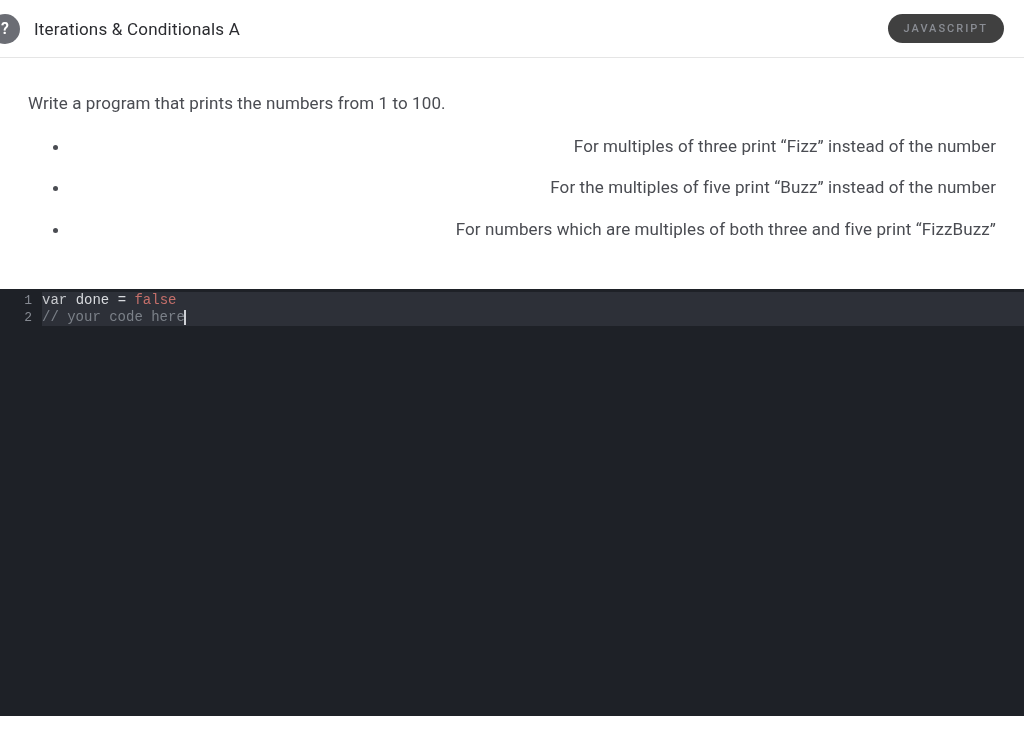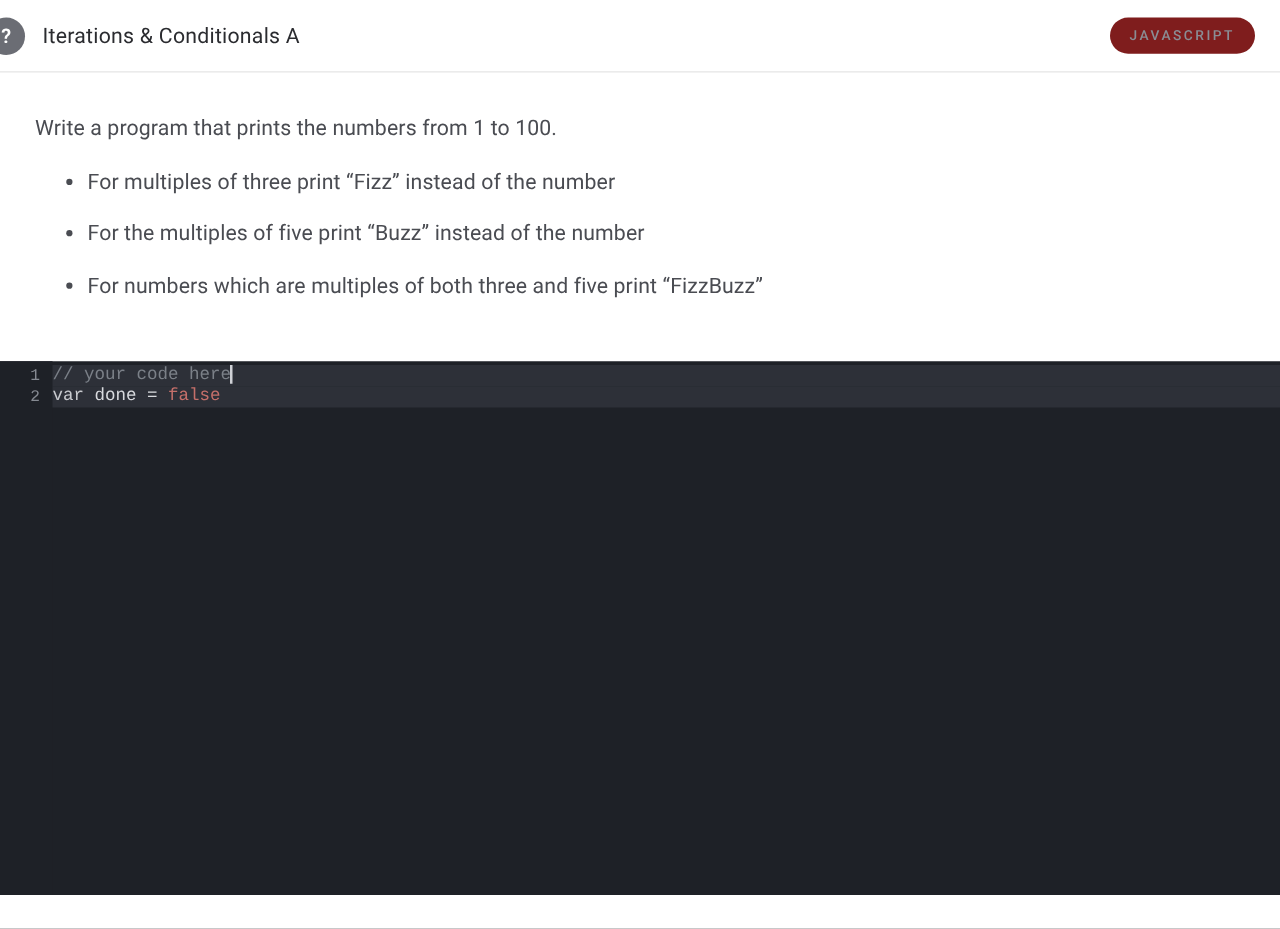--- a/index.html
+++ b/index.html
@@ -34,39 +34,40 @@
       flex-shrink: 0;
     }
     .page-title {
       font-size: 17px;
       font-weight: 400;
       color: #2b2c30;
       letter-spacing: 0.2px;
     }
     .lang-pill {
       margin-left: auto;
-      background: #7f1d1d;
+      background: #404040;
       color: #8a8d94;
       font-size: 11px;
       letter-spacing: 2px;
       padding: 8px 16px;
       border-radius: 16px;
       font-weight: 500;
     }
     .instructions {
       padding: 32px 28px 28px 28px;
       color: #4a4c52;
       font-size: 17px;
       line-height: 1.6;
       letter-spacing: 0.1px;
     }
     .instructions p { margin-bottom: 16px; }
     .instructions ul {
       margin: 0 0 18px 0;
       padding-left: 42px;
+      text-align: right;
     }
     .instructions li {
       margin-bottom: 14px;
       font-size: 17px;
     }
     .editor {
       background: #1e2127;
       color: #cfd1d6;
       font-family: "Menlo", "Consolas", "Courier New", monospace;
       font-size: 14px;
@@ -125,16 +126,16 @@
     <li>For numbers which are multiples of both three and five print “FizzBuzz”</li>
   </ul>
 </div>
 
 <div class="editor">
   <div class="gutter">
     <div>1</div>
     <div>2</div>
   </div>
   <div class="code-lines">
+    <div class="line hl"><span class="kw-var">var</span><span> </span><span class="kw-ident">done</span><span> </span><span class="kw-op">=</span><span> </span><span class="kw-false">false</span></div>
     <div class="line hl"><span class="kw-comment">// your code here</span><span class="cursor-block"></span></div>
-    <div class="line hl"><span class="kw-var">var</span><span> </span><span class="kw-ident">done</span><span> </span><span class="kw-op">=</span><span> </span><span class="kw-false">false</span></div>
   </div>
 </div>
 
 </body></html>

